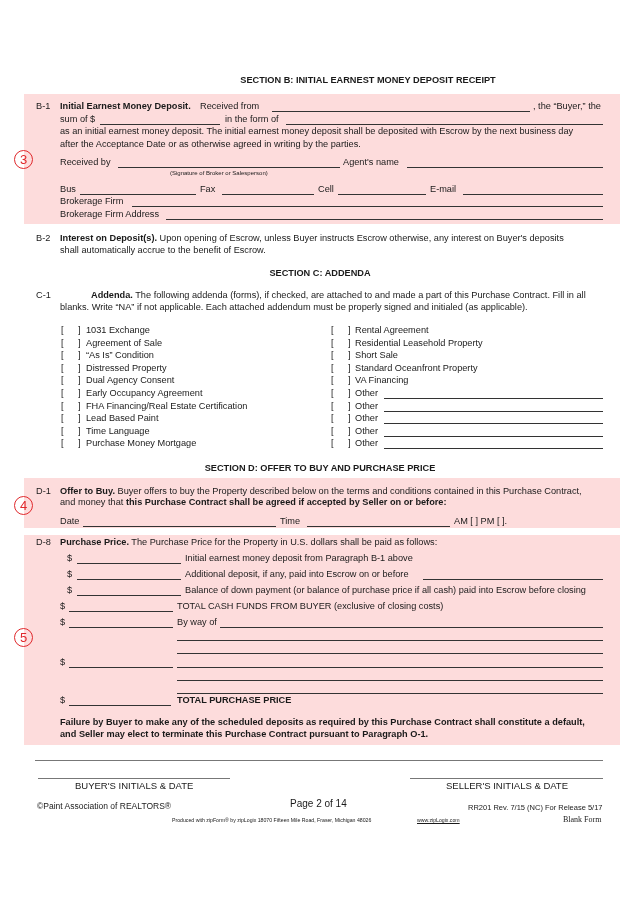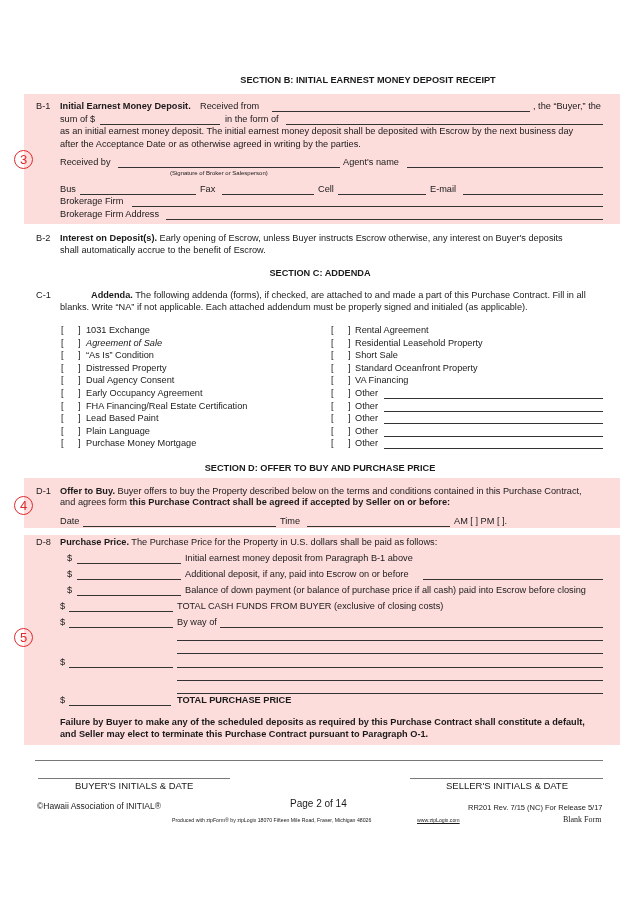--- a/index.html
+++ b/index.html
@@ -54,38 +54,38 @@
 <div class="line" style="left:338px; width:88px; top:194px;"></div>
 <span class="t" style="left:430px; top:184px;">E-mail</span>
 <div class="line" style="left:463px; width:140px; top:194px;"></div>
 
 <span class="t" style="left:60px; top:196px;">Brokerage Firm</span>
 <div class="line" style="left:132px; width:471px; top:206px;"></div>
 <span class="t" style="left:60px; top:209px;">Brokerage Firm Address</span>
 <div class="line" style="left:166px; width:437px; top:219px;"></div>
 
 <span class="t" style="left:36px; top:233px;">B-2</span>
-<span class="t" style="left:60px; top:233px;"><span class="b">Interest on Deposit(s).</span> <span>Early opening of Escrow, unless Buyer instructs Escrow otherwise, any interest on Buyer's deposits</span></span>
+<span class="t" style="left:60px; top:233px;"><span class="b">Interest on Deposit(s).</span> <span>Upon opening of Escrow, unless Buyer instructs Escrow otherwise, any interest on Buyer's deposits</span></span>
 <span class="t" style="left:60px; top:245px;">shall automatically accrue to the benefit of Escrow.</span>
 
 <div class="section-title" style="top:268px;">SECTION C: ADDENDA</div>
 <span class="t" style="left:36px; top:290px;">C-1</span>
 <span class="t" style="left:60px; top:290px;margin-left:31px;"><span class="b">Addenda.</span> <span>The following addenda (forms), if checked, are attached to and made a part of this Purchase Contract. Fill in all</span></span>
 <span class="t" style="left:60px; top:302px;">blanks. Write “NA” if not applicable. Each attached addendum must be properly signed and initialed (as applicable).</span>
 
 <div id="addenda-left">
     <div>
       <span class="bracket" style="left:61px; top:325px;">[</span>
       <span class="bracket" style="left:78px; top:325px;">]</span>
       <span class="bracket" style="left:86px; top:325px;">1031 Exchange</span>
     </div>
     <div>
       <span class="bracket" style="left:61px; top:337.6px;">[</span>
       <span class="bracket" style="left:78px; top:337.6px;">]</span>
-      <span class="bracket" style="left:86px; top:337.6px;font-style:italic;">Agreement of Sale</span>
+      <span class="bracket" style="left:86px; top:337.6px;">Agreement of Sale</span>
     </div>
     <div>
       <span class="bracket" style="left:61px; top:350.2px;">[</span>
       <span class="bracket" style="left:78px; top:350.2px;">]</span>
       <span class="bracket" style="left:86px; top:350.2px;">“As Is” Condition</span>
     </div>
     <div>
       <span class="bracket" style="left:61px; top:362.8px;">[</span>
       <span class="bracket" style="left:78px; top:362.8px;">]</span>
       <span class="bracket" style="left:86px; top:362.8px;">Distressed Property</span>
@@ -106,21 +106,21 @@
       <span class="bracket" style="left:86px; top:400.6px;">FHA Financing/Real Estate Certification</span>
     </div>
     <div>
       <span class="bracket" style="left:61px; top:413.2px;">[</span>
       <span class="bracket" style="left:78px; top:413.2px;">]</span>
       <span class="bracket" style="left:86px; top:413.2px;">Lead Based Paint</span>
     </div>
     <div>
       <span class="bracket" style="left:61px; top:425.8px;">[</span>
       <span class="bracket" style="left:78px; top:425.8px;">]</span>
-      <span class="bracket" style="left:86px; top:425.8px;">Plain Language</span>
+      <span class="bracket" style="left:86px; top:425.8px;">Time Language</span>
     </div>
     <div>
       <span class="bracket" style="left:61px; top:438.4px;">[</span>
       <span class="bracket" style="left:78px; top:438.4px;">]</span>
       <span class="bracket" style="left:86px; top:438.4px;">Purchase Money Mortgage</span>
     </div>
   </div>
 <div id="addenda-right">
     <div>
       <span class="bracket" style="left:331px; top:325px;">[</span>
@@ -178,21 +178,21 @@
       <div class="line" style="left:384px; width:219px; top:448.4px;"></div>
     </div>
   </div>
 
 <div class="section-title" style="top:463px;">SECTION D: OFFER TO BUY AND PURCHASE PRICE</div>
 
 <div class="pink" style="top:478px; height:50px;"></div>
 <div class="circ" style="left:14px; top:496px;">4</div>
 <span class="t" style="left:36px; top:486px;">D-1</span>
 <span class="t" style="left:60px; top:486px;"><span class="b">Offer to Buy.</span> <span>Buyer offers to buy the Property described below on the terms and conditions contained in this Purchase Contract,</span></span>
-<span class="t" style="left:60px; top:497px;"><span>and agrees form</span> <span class="b">this Purchase Contract shall be agreed if accepted by Seller on or before:</span></span>
+<span class="t" style="left:60px; top:497px;"><span>and money that</span> <span class="b">this Purchase Contract shall be agreed if accepted by Seller on or before:</span></span>
 <span class="t" style="left:60px; top:516px;">Date</span>
 <div class="line" style="left:83px; width:193px; top:526px;"></div>
 <span class="t" style="left:280px; top:516px;">Time</span>
 <div class="line" style="left:307px; width:143px; top:526px;"></div>
 <span class="t" style="left:454px; top:516px;">AM [   ] PM [   ].</span>
 
 <div class="pink" style="top:535px; height:210px;"></div>
 <div class="circ" style="left:14px; top:628px;">5</div>
 <span class="t" style="left:36px; top:537px;">D-8</span>
 <span class="t" style="left:60px; top:537px;"><span class="b">Purchase Price.</span> <span>The Purchase Price for the Property in U.S. dollars shall be paid as follows:</span></span>
@@ -233,18 +233,18 @@
 
 <span class="t b" style="left:60px; top:717px;">Failure by Buyer to make any of the scheduled deposits as required by this Purchase Contract shall constitute a default,</span>
 <span class="t b" style="left:60px; top:729px;">and Seller may elect to terminate this Purchase Contract pursuant to Paragraph O-1.</span>
 
 <div class="foot-line" style="left:35px; width:568px; top:760px;"></div>
 <div class="foot-line" style="left:38px; width:192px; top:778px;"></div>
 <span class="t" style="left:75px; top:780px; font-size:9.5px;">BUYER'S INITIALS &amp; DATE</span>
 <div class="foot-line" style="left:410px; width:193px; top:778px;"></div>
 <span class="t" style="left:446px; top:780px; font-size:9.5px;">SELLER'S INITIALS &amp; DATE</span>
 
-<span class="t" style="left:37px; top:801px; font-size:8.5px;">©Hawaii Association of INITIAL®</span>
+<span class="t" style="left:37px; top:801px; font-size:8.5px;">©Paint Association of REALTORS®</span>
 <span class="t" style="left:290px; top:798px; font-size:10px;">Page 2 of 14</span>
 <span class="t" style="left:468px; top:802px; font-size:7.5px;">RR201 Rev. 7/15 (NC)  For Release 5/17</span>
 <span class="t" style="left:172px; top:815px; font-size:5.2px;">Produced with zipForm® by zipLogix  18070 Fifteen Mile Road, Fraser, Michigan 48026</span>
 <span class="t" style="left:417px; top:815px; font-size:5.2px; text-decoration:underline;">www.zipLogix.com</span>
 <span class="t" style="left:563px; top:814px; font-size:8px; font-family:'Liberation Serif', serif;">Blank Form</span>
 
 </body></html>

